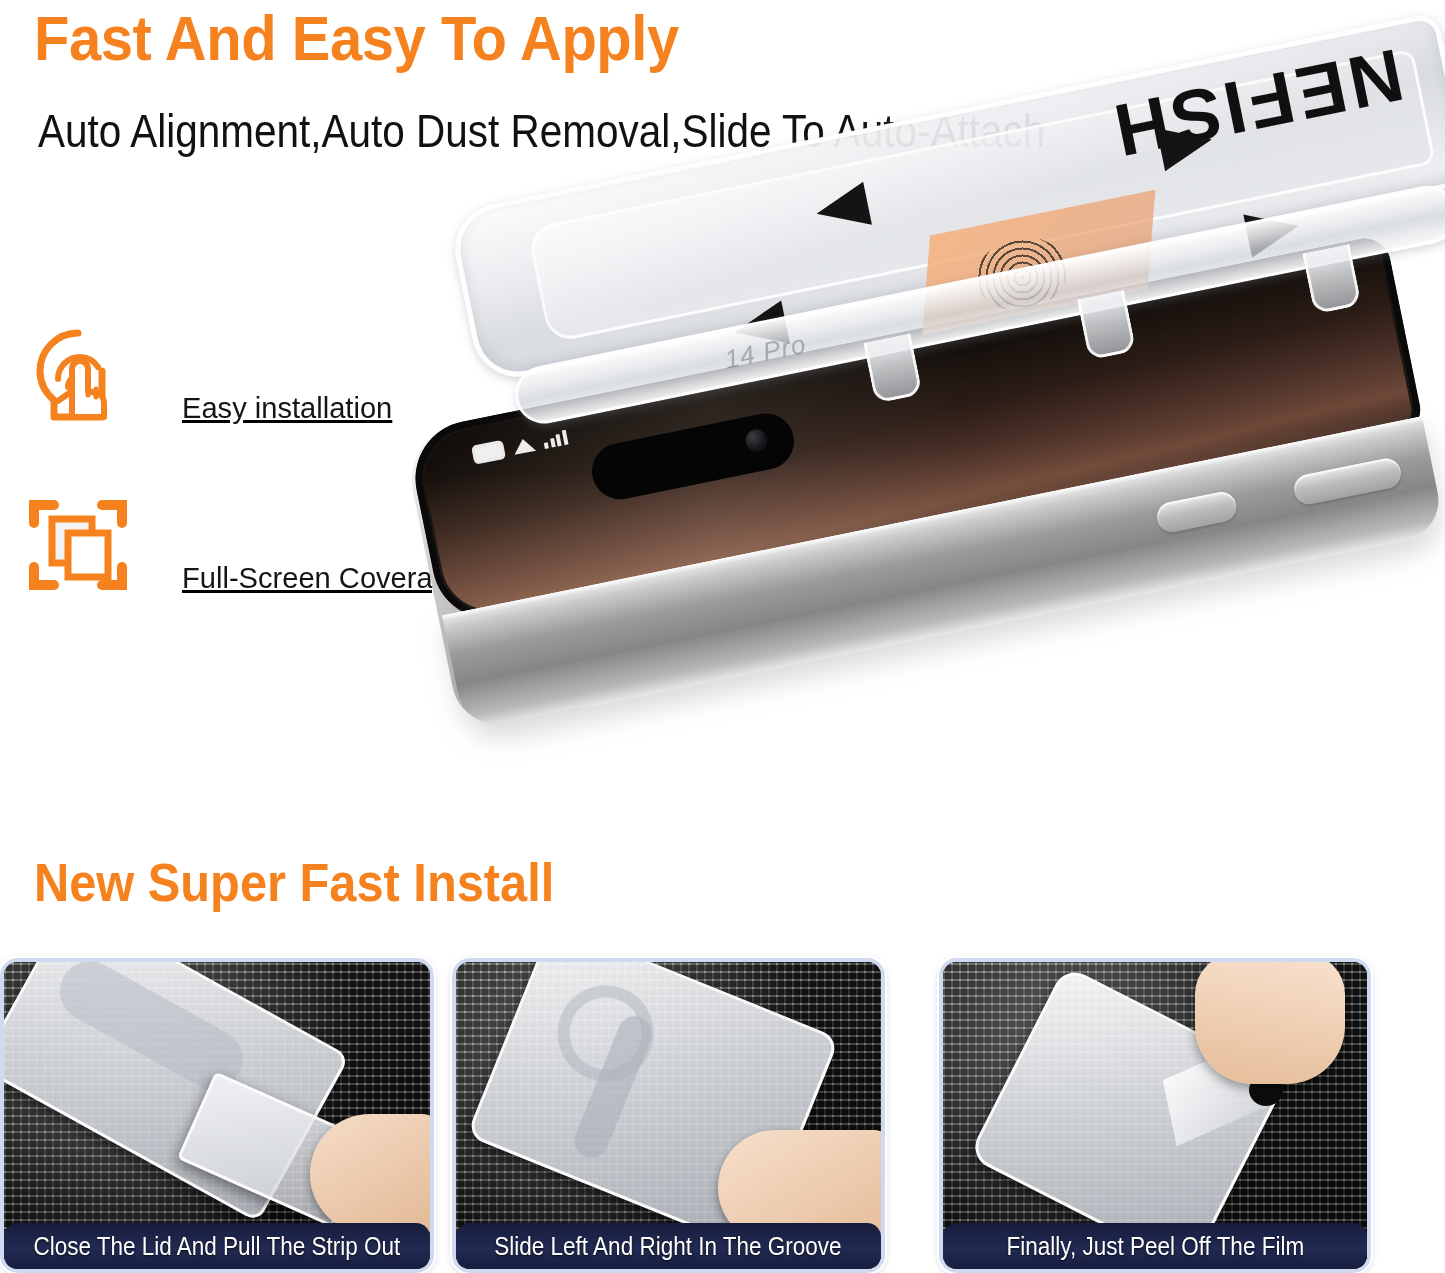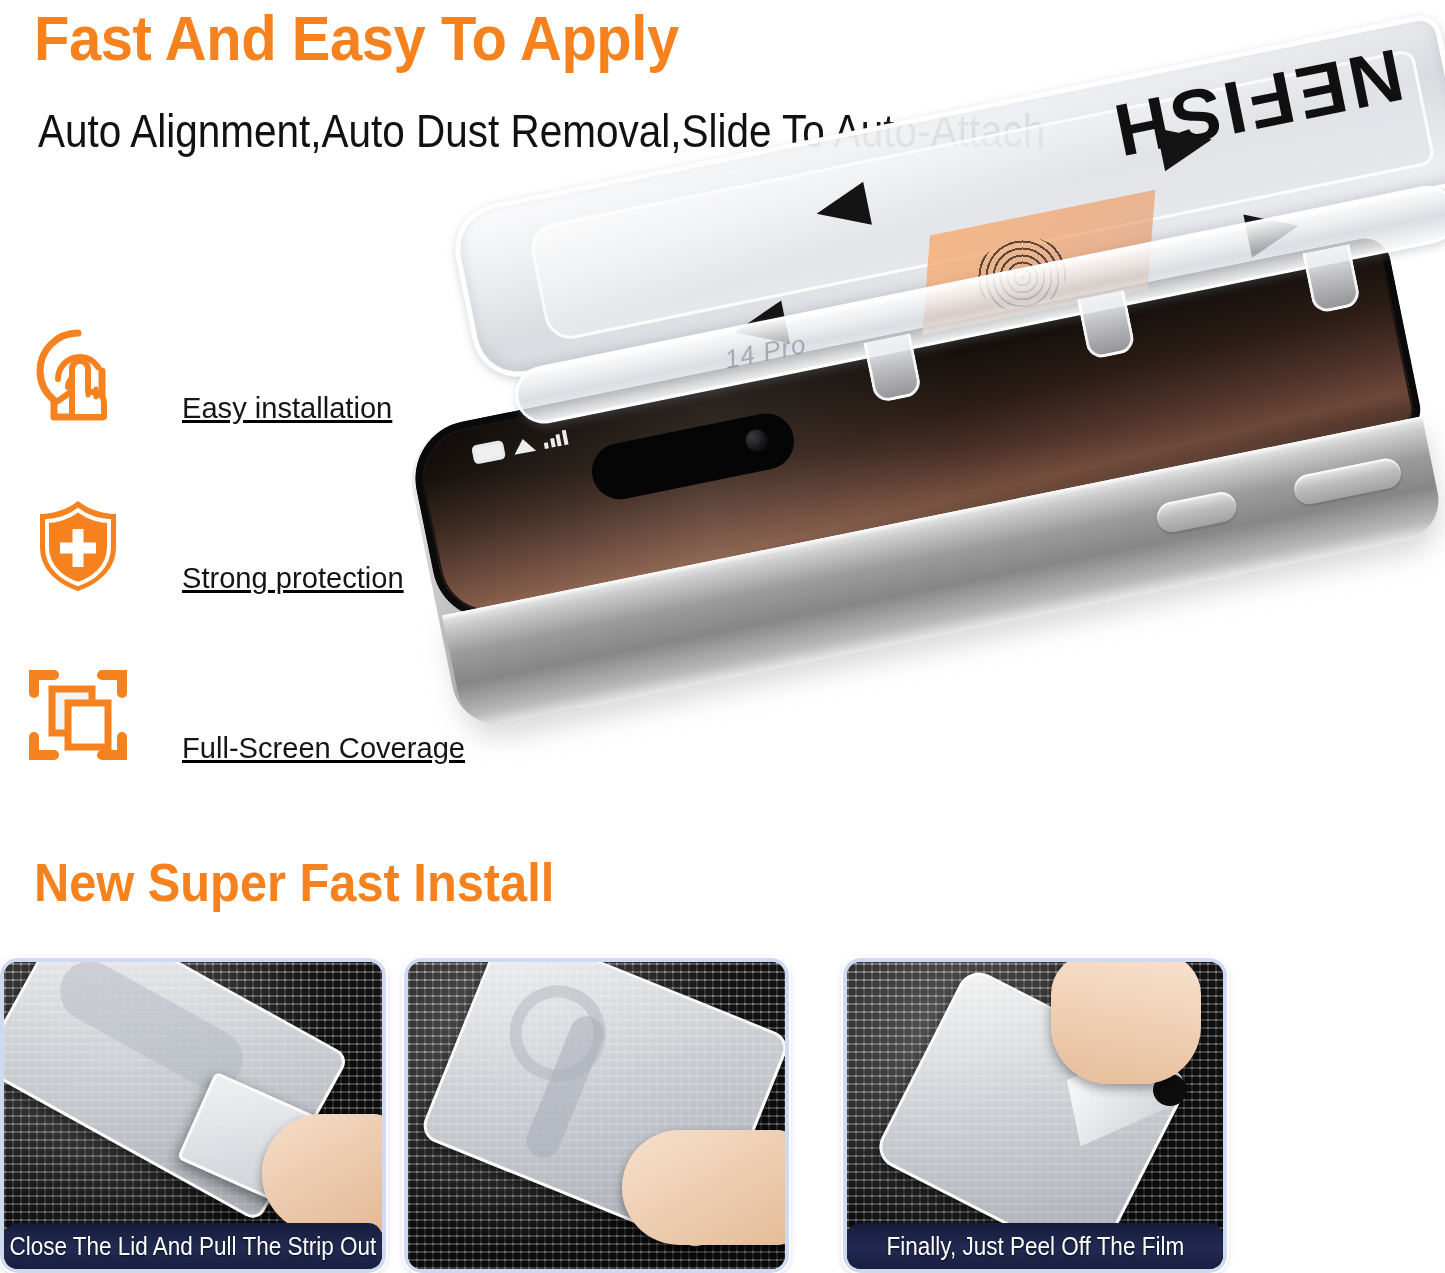--- a/index.html
+++ b/index.html
@@ -172,21 +172,21 @@
         rgba(255,255,255,0) 2px, rgba(255,255,255,0) 7px);
     opacity:.8;
   }
   .peel-tab {
     position:absolute; left: 455px; top: 118px; width: 230px; height: 96px;
     background: linear-gradient(140deg, rgba(247,175,120,.85), rgba(225,135,80,.55));
     transform: skewX(-16deg);
   }
 
   
-  .steps { position:absolute; left:0; top:958px; width:1227px; height:315px; display:flex; gap:18px; }
+  .steps { position:absolute; left:0; top:958px; width:1371px; height:315px; display:flex; gap:18px; }
   .step {
     position:relative; width: 467px; height: 315px;
     border-radius: 18px;
     border: 4px solid #cfd9f0;
     background: #2a2a2a;
     overflow:hidden;
     box-shadow: 0 0 0 2px #ffffff, 0 2px 7px rgba(120,140,180,.45);
   }
   .step:last-child { width: 465px; margin-left: 36px; }
   .step-photo {
@@ -257,30 +257,20 @@
           <path d="M30 54 A22 22 0 0 1 52 32 A22 22 0 0 1 70 42" fill="none" stroke="#F5821F" stroke-width="6" stroke-linecap="round"></path>
           <path d="M40 62 A12 12 0 0 1 52 50" fill="none" stroke="#F5821F" stroke-width="6" stroke-linecap="round"></path>
           <path d="M44 92 L44 44 a8 8 0 0 1 16 0 L60 66 l8 2 a10 10 0 0 1 8 10 L76 92 Z" fill="#ffffff" stroke="#F5821F" stroke-width="6" stroke-linejoin="round"></path>
           <path d="M60 70 L60 62 M68 72 L68 64" stroke="#F5821F" stroke-width="5" stroke-linecap="round"></path>
           <path d="M44 66 L30 76" stroke="#F5821F" stroke-width="6" stroke-linecap="round"></path>
         </svg>
       </div>
       <div class="feature-label">Easy installation</div>
     </div>
 
-    <div class="feature-row">
-      <div class="feature-icon">
-        <svg width="100" height="100" viewBox="0 0 100 100">
-          <path d="M50 6 C38 16 22 19 12 19 L12 52 C12 76 32 90 50 96 C68 90 88 76 88 52 L88 19 C78 19 62 16 50 6 Z" fill="#F5821F"></path>
-          <path d="M50 15 C40 23 27 26 19 26 L19 52 C19 72 35 84 50 89 C65 84 81 72 81 52 L81 26 C73 26 60 23 50 15 Z" fill="none" stroke="#ffffff" stroke-width="4"></path>
-          <path d="M50 34 L50 72 M32 53 L68 53" stroke="#ffffff" stroke-width="11" stroke-linecap="butt"></path>
-        </svg>
-      </div>
-      <div class="feature-label">Strong protection</div>
-    </div>
 
     <div class="feature-row">
       <div class="feature-icon">
         <svg width="100" height="100" viewBox="0 0 100 100">
           <path d="M6 28 L6 10 L26 10" fill="none" stroke="#F5821F" stroke-width="10" stroke-linecap="round"></path>
           <path d="M74 10 L94 10 L94 28" fill="none" stroke="#F5821F" stroke-width="10" stroke-linecap="round"></path>
           <path d="M6 72 L6 90 L26 90" fill="none" stroke="#F5821F" stroke-width="10" stroke-linecap="round"></path>
           <path d="M74 90 L94 90 L94 72" fill="none" stroke="#F5821F" stroke-width="10" stroke-linecap="round"></path>
           <rect x="24" y="24" width="40" height="44" fill="#f3f3f3" stroke="#F5821F" stroke-width="7"></rect>
           <rect x="40" y="38" width="40" height="44" fill="#ffffff" stroke="#F5821F" stroke-width="7"></rect>
@@ -350,20 +340,23 @@
       <div class="step-caption">
         <span>Close The Lid And Pull The Strip Out</span>
       </div>
     </div>
 
     <div class="step">
       <div class="step-photo">
         <div class="prod s2-tray"></div>
         <div class="s2-hand"></div>
       </div>
+      <div class="step-caption">
+        <span>Slide Left And Right In The Groove</span>
+      </div>
     </div>
 
     <div class="step">
       <div class="step-photo">
         <div class="prod s3-phone"></div>
         <div class="s3-film"></div>
         <div class="s3-dot"></div>
         <div class="s3-hand"></div>
       </div>
       <div class="step-caption">

